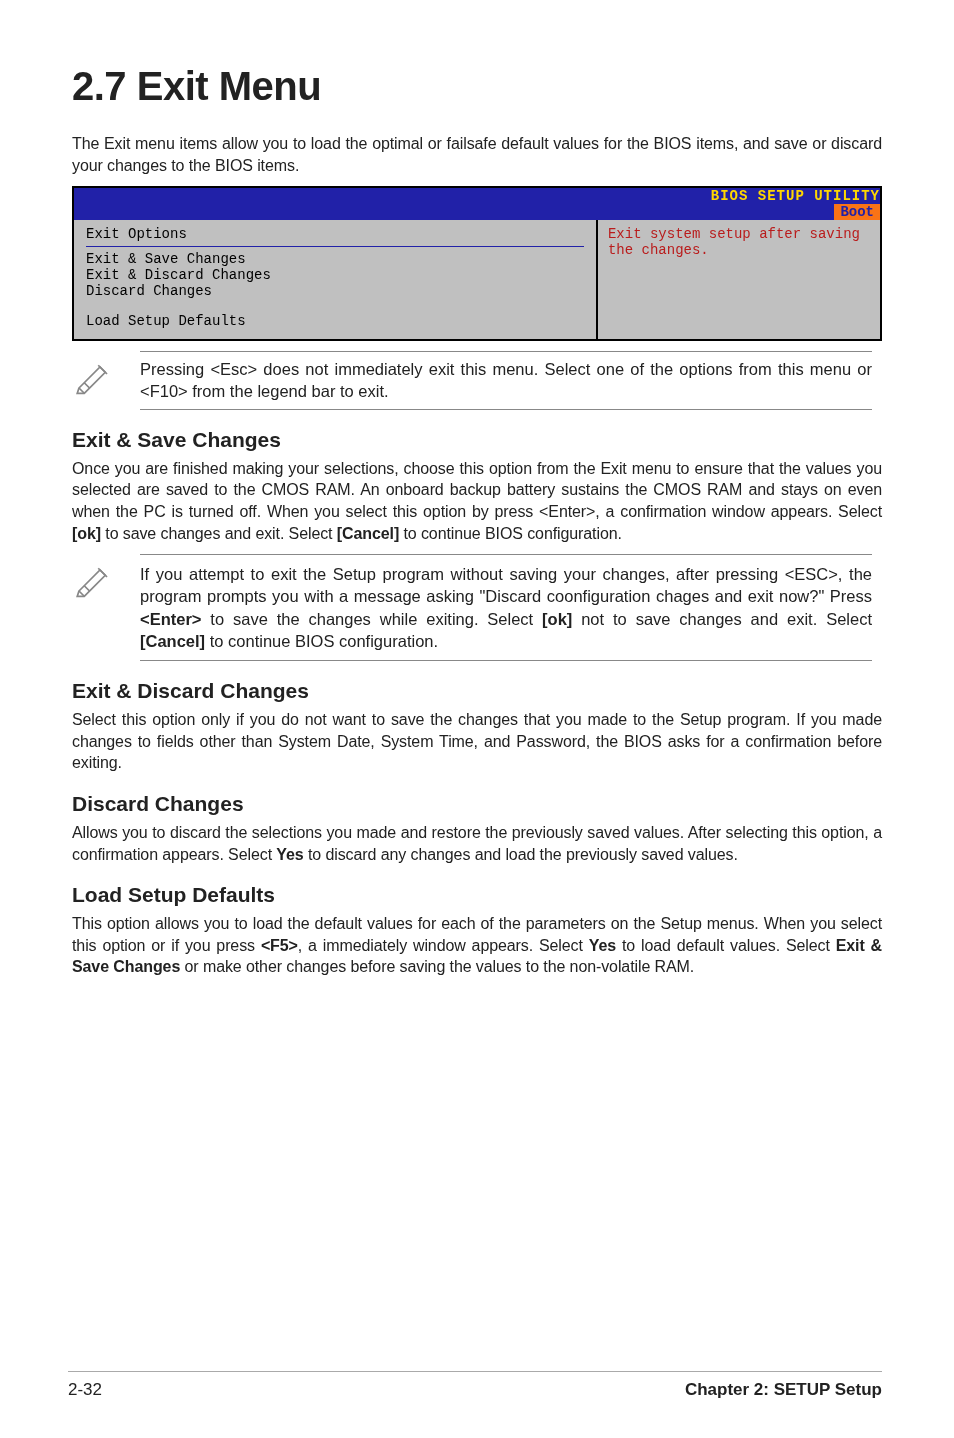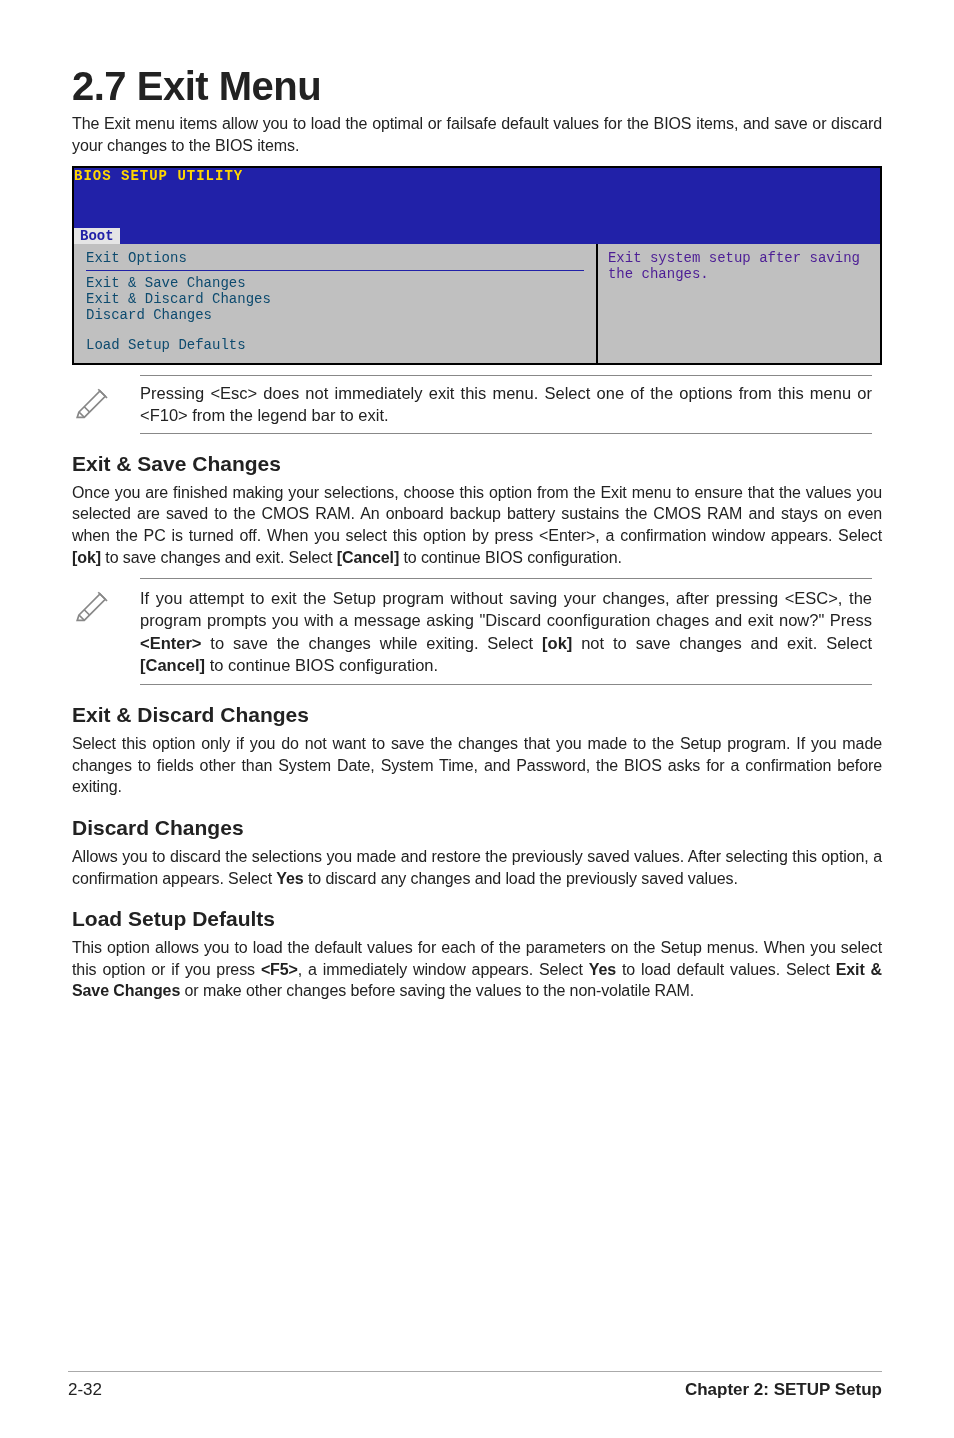--- a/index.html
+++ b/index.html
@@ -8,21 +8,21 @@
     height: 1438px;
     background: #fff;
     font-family: Arial, Helvetica, sans-serif;
     color: #222;
     padding: 64px 72px 0 72px;
     position: relative;
   }
   h1 {
     font-size: 40px;
     font-weight: bold;
-    margin-bottom: 4px;
+    margin-bottom: 24px;
     letter-spacing: -0.5px;
   }
   h2 {
     font-size: 21px;
     font-weight: bold;
     margin-top: 18px;
     margin-bottom: 6px;
   }
   p.body {
     font-size: 16px;
@@ -36,53 +36,52 @@
     border: 2px solid #000;
     width: 100%;
     margin: 10px 0 2px 0;
     font-family: "Courier New", monospace;
     font-size: 14px;
   }
   .bios-header {
     background: #2121a8;
     color: #ffd700;
     font-weight: bold;
-    text-align: left;
+    text-align: right;
     padding: 0;
     line-height: 16px;
   }
   .bios-header-top { letter-spacing: 1px; }
   .bios-tab {
     display: inline-block;
-    background: #e5e5e5;
+    background: #f97316;
     color: #2121a8;
     padding: 0 6px;
     vertical-align: top;
-    margin-top: 44px;
   }
   .bios-body {
     display: flex;
     background: #2121a8;
   }
   .bios-left {
     flex: 1.9;
     background: #c0c0c0;
-    color: #0c4a6e;
+    color: #000000;
     padding: 6px 12px 10px;
     border-right: 2px solid #000;
   }
   .bios-left hr {
     border: none;
     border-top: 1.5px solid #2121a8;
     margin: 4px 0;
   }
   .bios-right {
     flex: 1;
     background: #c0c0c0;
-    color: #4c1d95;
+    color: #b91c1c;
     padding: 6px 10px 10px;
   }
   .bios-left div, .bios-right div { white-space: pre; }
   
   .note {
     display: flex;
     align-items: flex-start;
     gap: 26px;
     margin: 10px 0 10px 0;
     padding: 0 10px 0 0;

